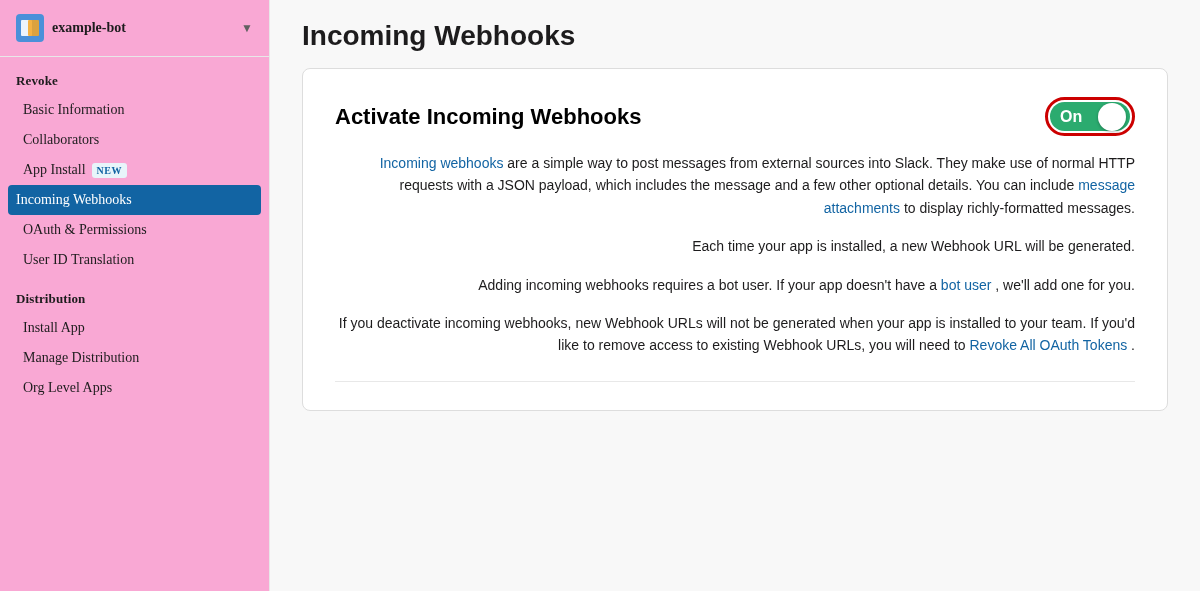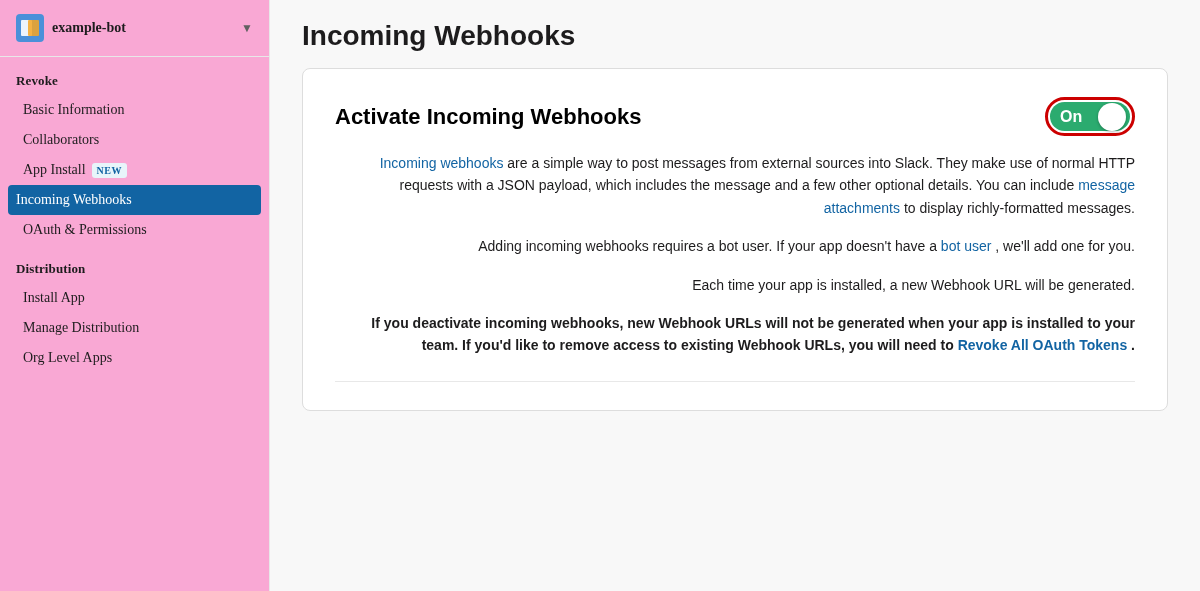--- a/index.html
+++ b/index.html
@@ -183,21 +183,20 @@
       color: #1d1c1d;
       text-align: right;
     }
 
     .card-body p {
       margin-bottom: 16px;
     }
 
     .card-body p:last-child {
       margin-bottom: 12px;
-      font-weight: bold;
     }
 
     .link {
       color: #1264a3;
       text-decoration: none;
       cursor: pointer;
     }
 
     .divider {
       border: none;
@@ -236,20 +235,23 @@
 
     <div class="sidebar-item">
       <span>App Install</span>
       <span class="badge-new">NEW</span>
     </div>
     <div class="sidebar-item active">
       <span>Incoming Webhooks</span>
     </div>
     <div class="sidebar-item">
       <span>OAuth &amp; Permissions</span>
+    </div>
+    <div class="sidebar-item">
+      <span>User ID Translation</span>
     </div>
   </div>
 
   <div>
     <div class="sidebar-section-label">Distribution</div>
 
     <div class="sidebar-item">
       <span>Install App</span>
     </div>
     <div class="sidebar-item">
@@ -282,27 +284,27 @@
       </div>
 
       <div class="card-body">
         <p>
           <a class="link" href="#">Incoming webhooks</a>
           <span>are a simple way to post messages from external sources into Slack. They make use of normal HTTP requests with a JSON payload, which includes the message and a few other optional details. You can include </span>
           <a class="link" href="#">message attachments</a>
           <span> to display richly-formatted messages.</span>
         </p>
 
+        <p>Each time your app is installed, a new Webhook URL will be generated.</p>
+
         <p>
           <span>Adding incoming webhooks requires a bot user. If your app doesn't have a </span>
           <a class="link" href="#">bot user</a>
           <span>, we'll add one for you.</span>
         </p>
-
-        <p>Each time your app is installed, a new Webhook URL will be generated.</p>
 
         <p>
           <span>If you deactivate incoming webhooks, new Webhook URLs will not be generated when your app is installed to your team. If you'd like to remove access to existing Webhook URLs, you will need to </span>
           <a class="link" href="#">Revoke All OAuth Tokens</a>
           <span>.</span>
         </p>
       </div>
 
       <hr class="divider">
     </div>

